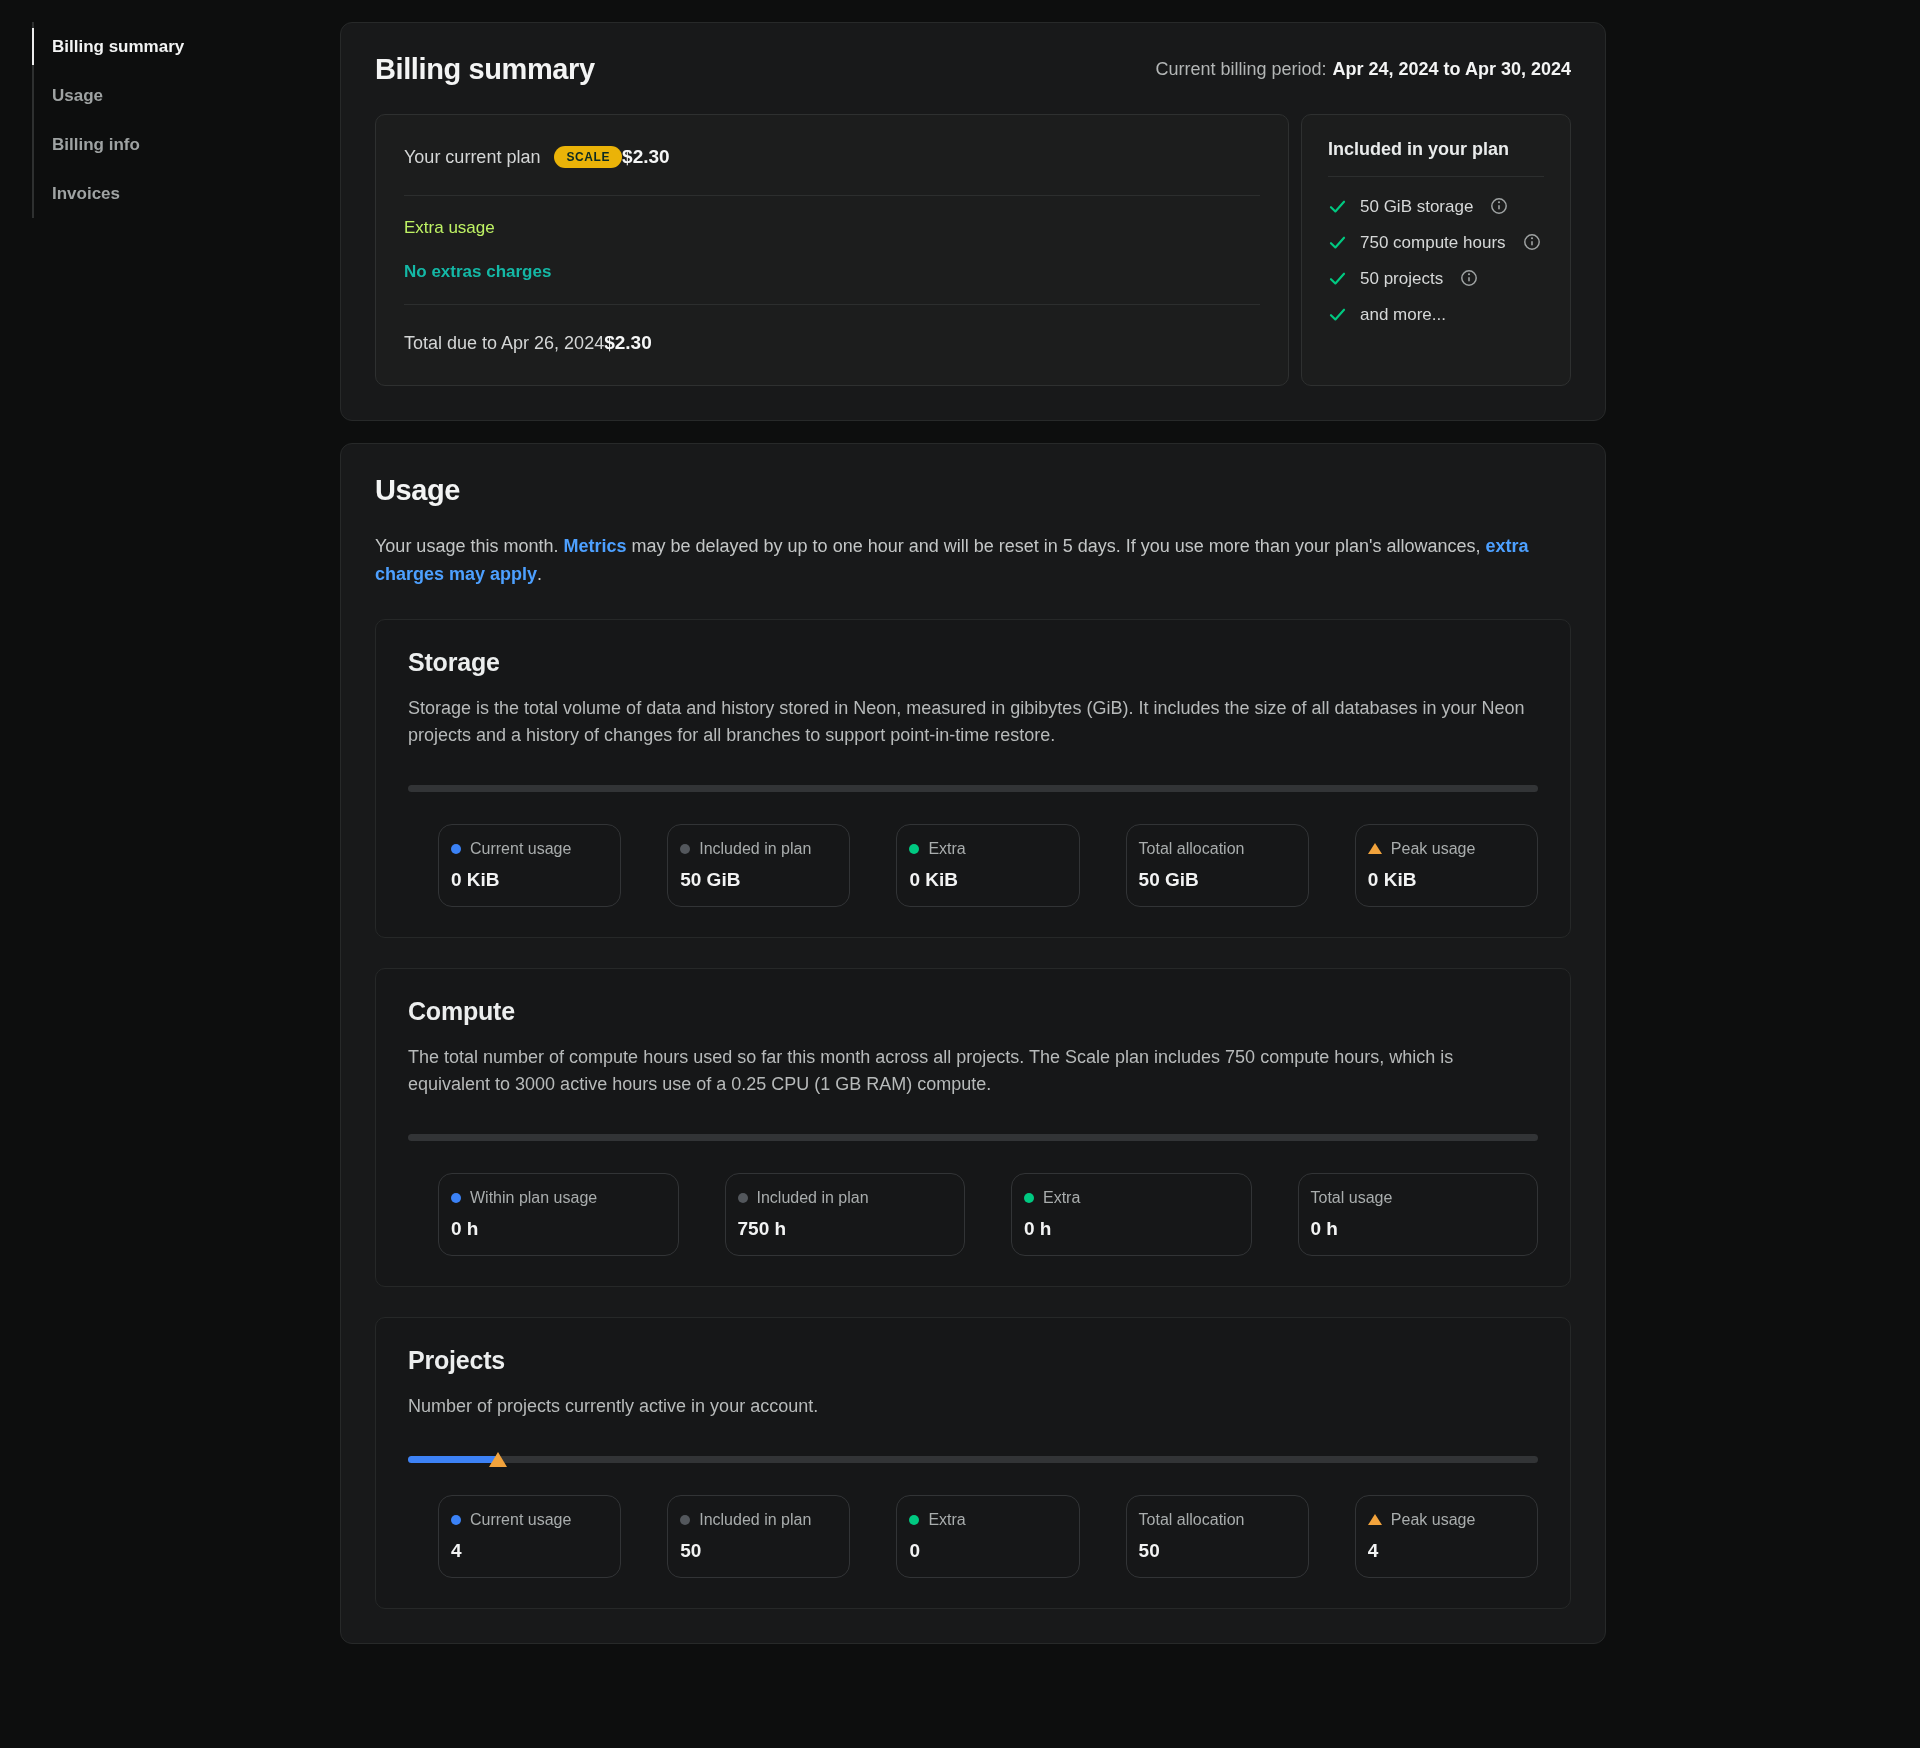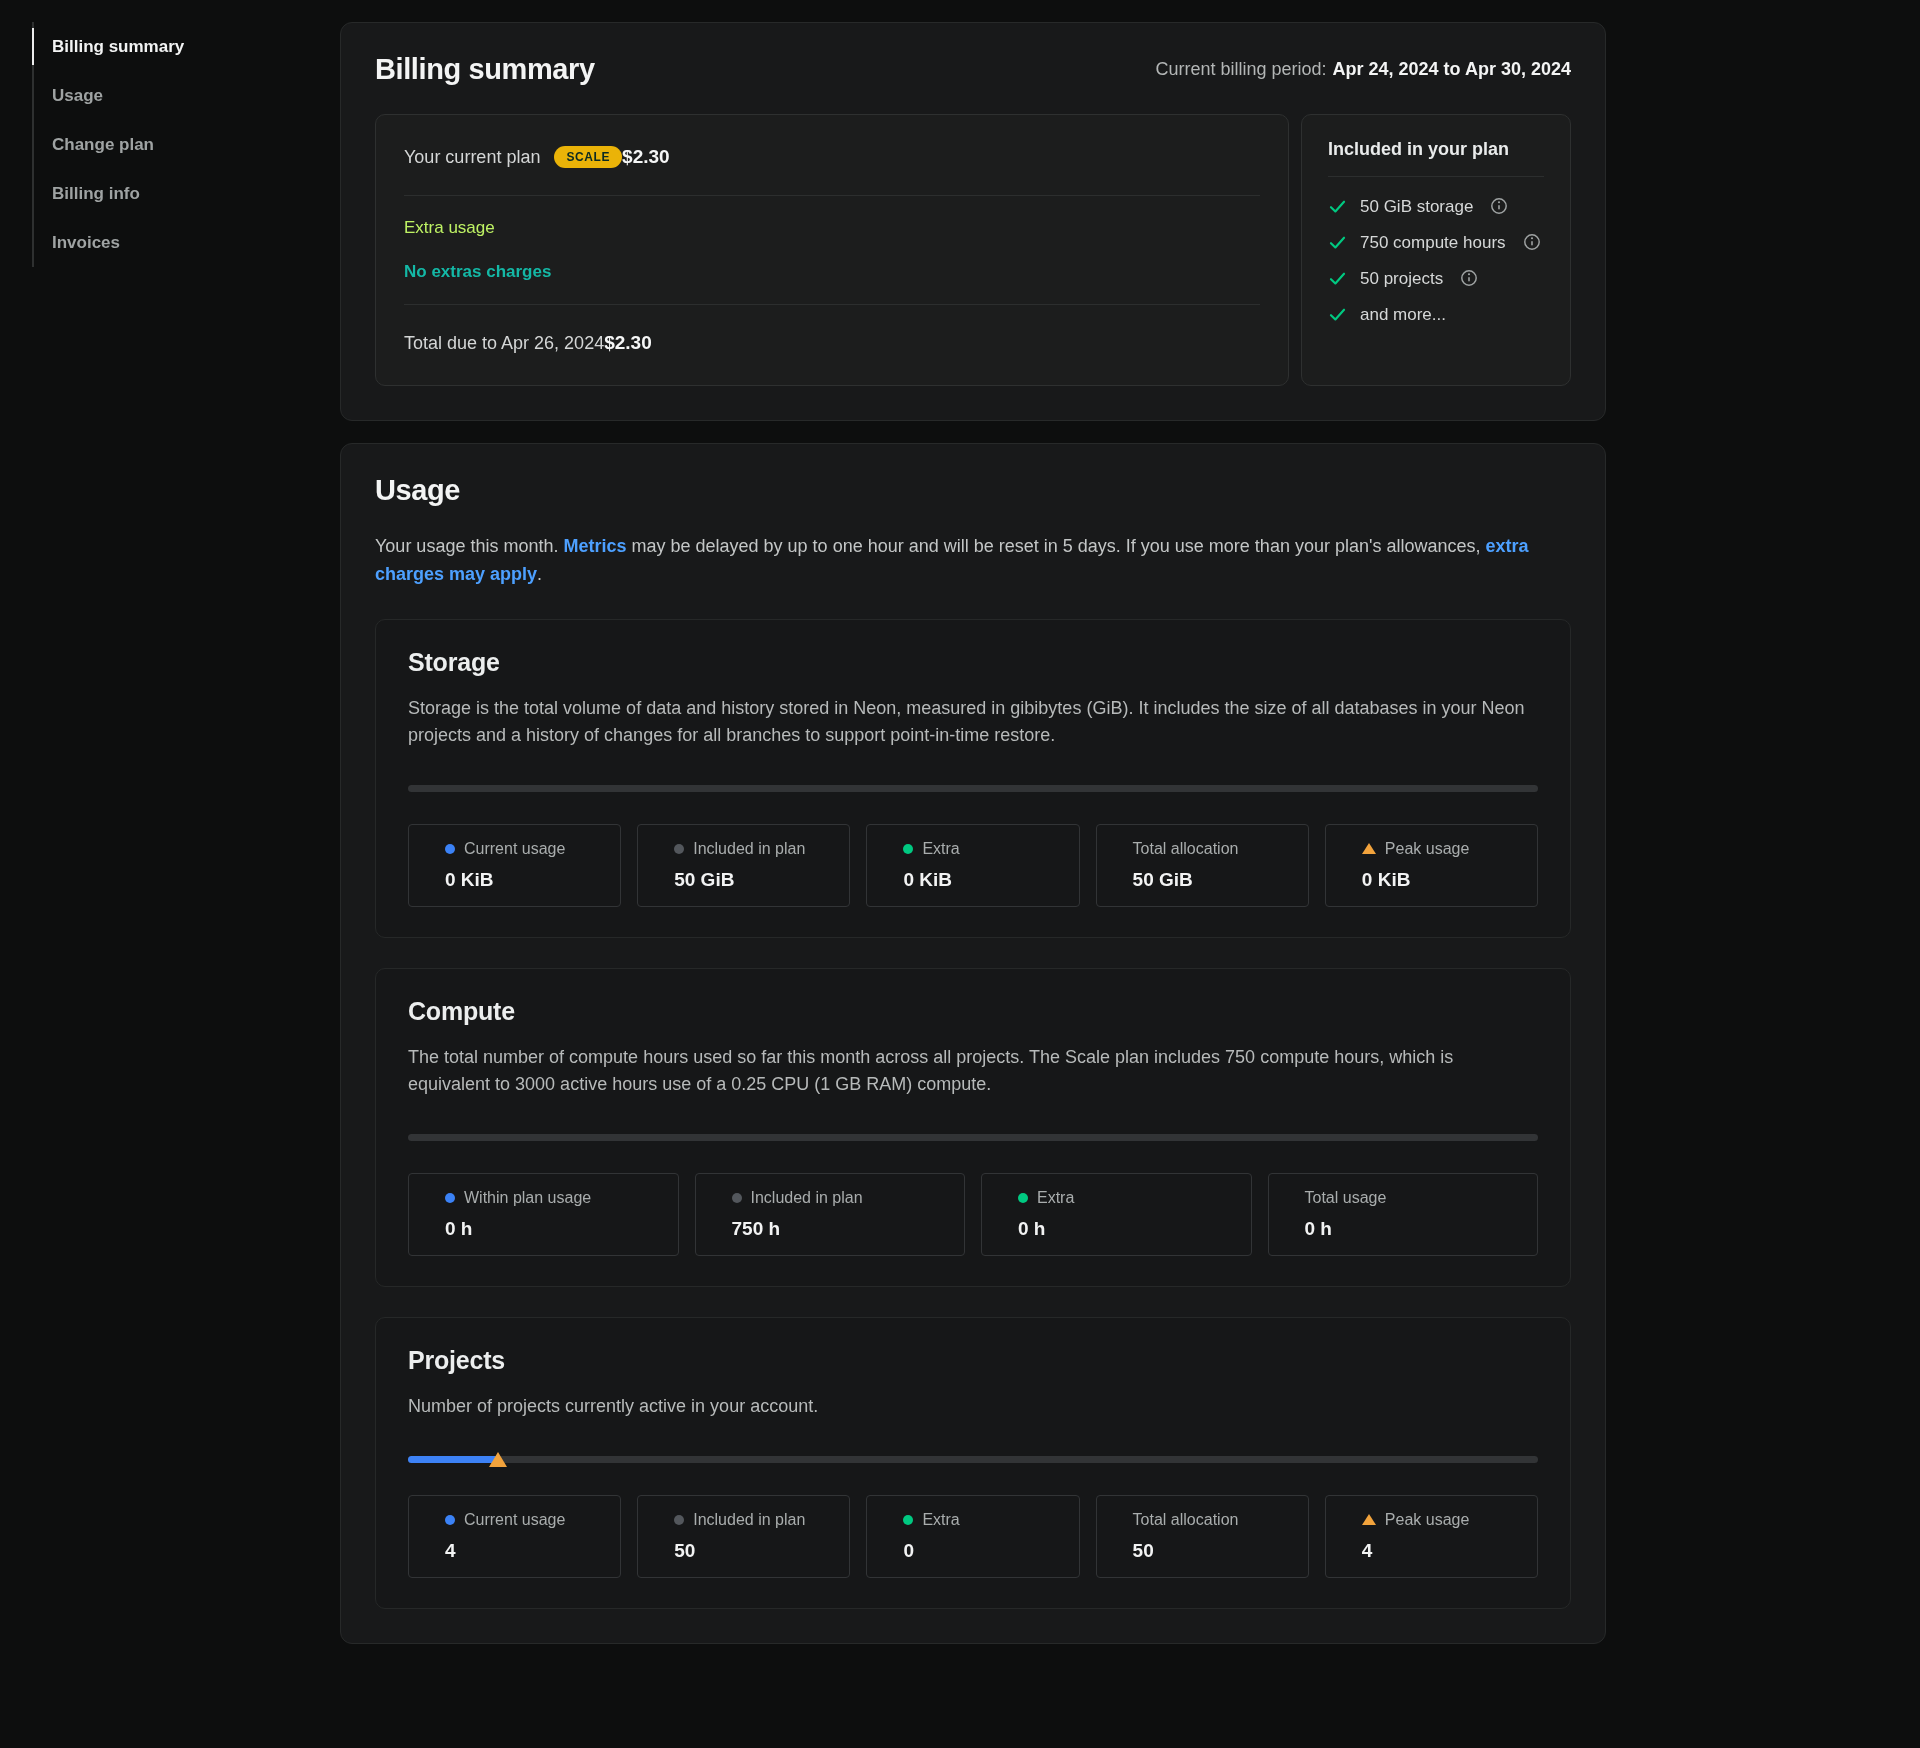--- a/index.html
+++ b/index.html
@@ -84,21 +84,21 @@
   .progress { height:7px; background:#323436; border-radius:4px; position:relative; margin:36px 0 32px; }
   .progress-fill { position:absolute; left:0; top:0; bottom:0; width:0%; background:#3d82f6; border-radius:4px; }
   .progress-marker {
     position:absolute; top:50%; transform:translate(-50%,-46%);
     width:0; height:0;
     border-left:9px solid transparent; border-right:9px solid transparent;
     border-bottom:15px solid #f2a33c;
   }
 
   .stats-row { display:flex; gap:16px; }
-  .stat { flex:1; border:1px solid #323436; border-radius:4px; padding:15px 36px; }
+  .stat { flex:1; border:1px solid #323436; border-radius:14px; padding:15px 12px;margin-left:30px; }
   .stat-label-row { display:flex; align-items:center; gap:9px; margin-bottom:11px; }
   .stat-label { font-size:16px; color:#a9adad; }
   .stat-value { font-size:19px; font-weight:700; color:#f2f3f3; }
 
   .marker { display:inline-block; flex:none; }
   .marker[data-marker="blue-dot"]   { width:10px; height:10px; border-radius:50%; background:#3b82f6; }
   .marker[data-marker="gray-dot"]   { width:10px; height:10px; border-radius:50%; background:#53575c; }
   .marker[data-marker="green-dot"]  { width:10px; height:10px; border-radius:50%; background:#00c981; }
   .marker[data-marker="orange-triangle"] {
     width:0; height:0;
@@ -108,21 +108,20 @@
 </style>
 </head>
 <body>
 
 <div class="page">
 
   <nav class="sidebar">
     <div class="nav-list">
       <div class="nav-item" data-active="true">Billing summary</div>
       <div class="nav-item">Usage</div>
-      <div class="nav-item">Change plan</div>
       <div class="nav-item">Billing info</div>
       <div class="nav-item">Invoices</div>
     </div>
   </nav>
 
   <main class="main">
 
     <section class="card">
       <div class="billing-header">
         <h1 class="card-title">Billing summary</h1>

